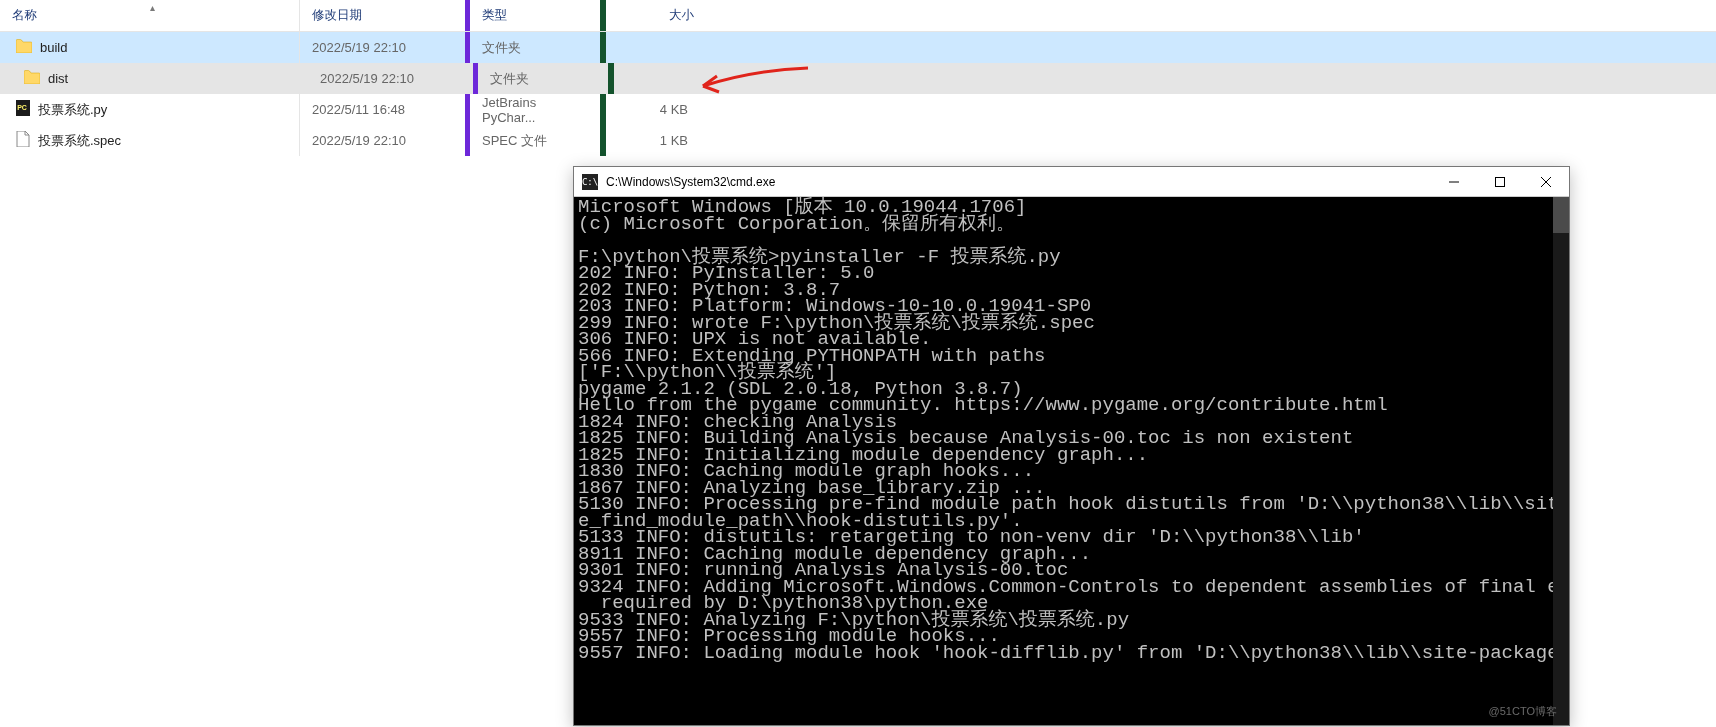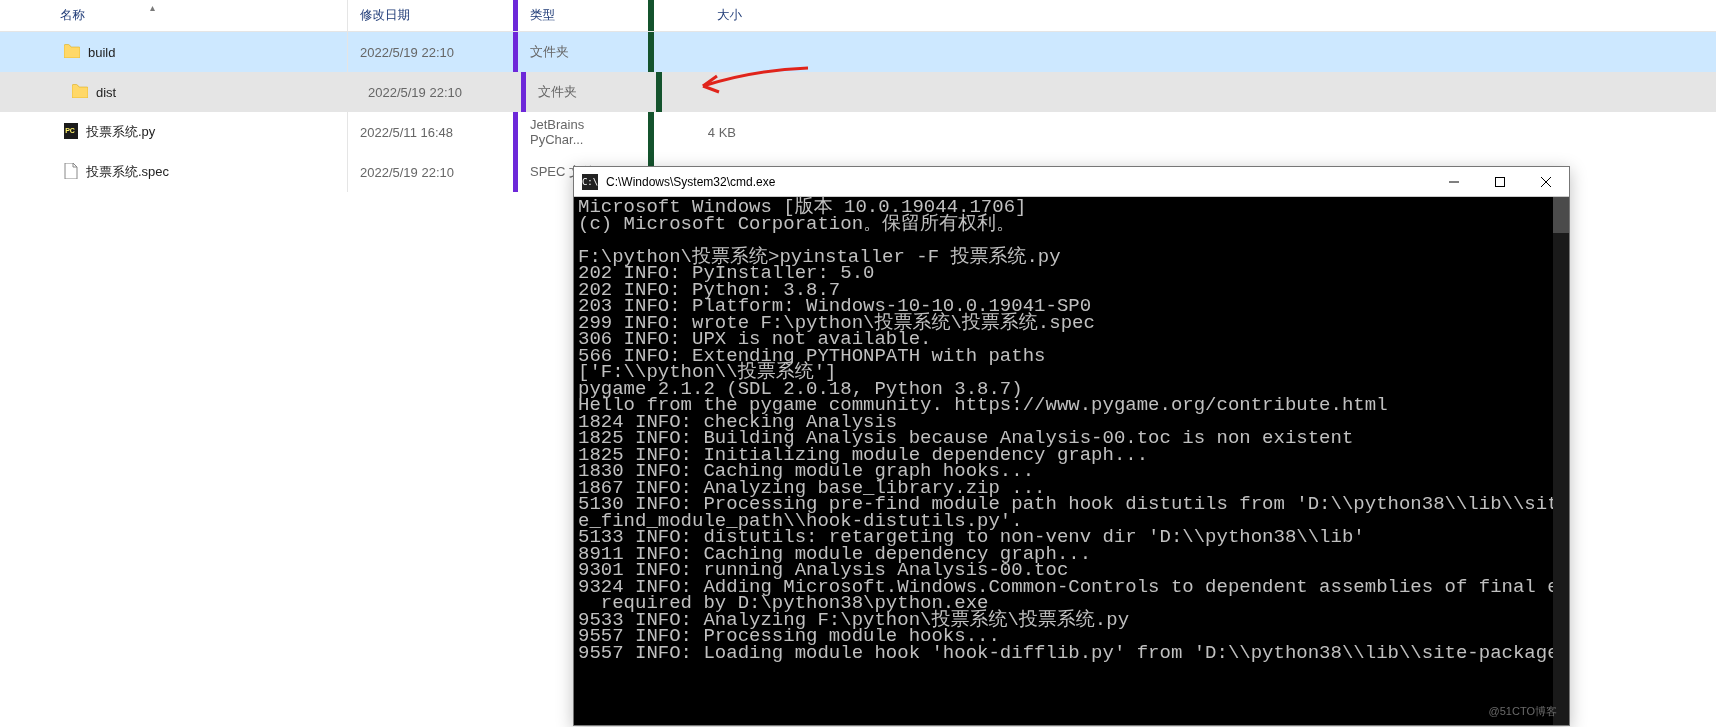--- a/index.html
+++ b/index.html
@@ -21,34 +21,34 @@
 }
 .header-row {
   display: flex;
   height: 32px;
   border-bottom: 1px solid #e5e5e5;
   color: #1f3b77;
   font-size: 12.5px;
   align-items: center;
 }
 .col { padding: 0 12px; display: flex; align-items: center; height: 100%; }
-.col-name { width: 300px; border-right: 1px solid #e5e5e5; margin-left: 48px; }
+.col-name { width: 300px; border-right: 1px solid #e5e5e5; }
 .col-date { width: 170px; border-right: 5px solid #6d28d9; }
 .col-type { width: 136px; border-right: 6px solid #14532d; }
 .col-size { width: 100px; text-align: left; justify-content: flex-end; }
 .sort-arrow {
   position: absolute;
   left: 150px;
   top: 2px;
   color: #7a7a7a;
   font-size: 10px;
 }
 .file-row {
   display: flex;
-  height: 40px;
+  height: 31px;
   align-items: center;
   font-size: 13px;
   color: #222;
 }
 .file-row.selected { background: #cde8ff; }
 .file-row.highlighted { background: #e5e5e5; padding-left: 8px; }
 .file-row .col-name { padding-left: 16px; gap: 8px; }
 .file-row .col-date,
 .file-row .col-type,
 .file-row .col-size { color: #666; font-size: 13px; }

